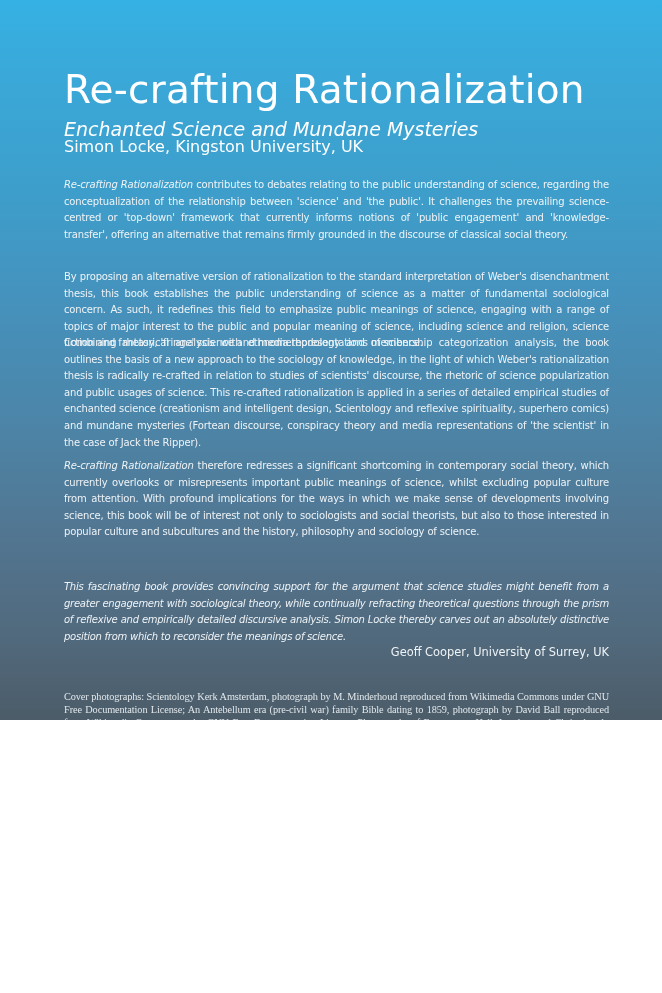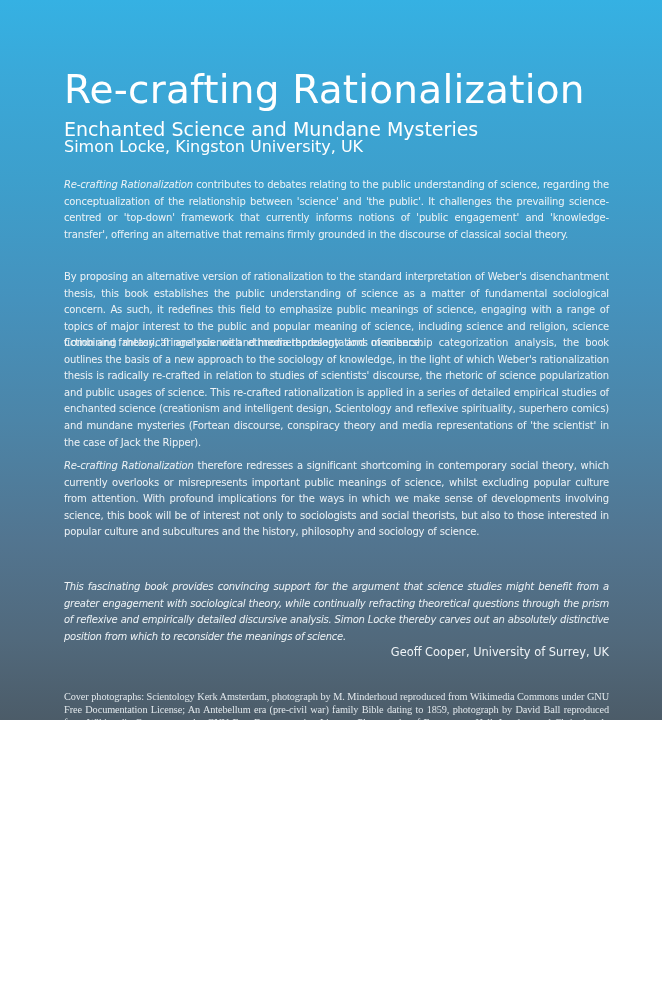--- a/index.html
+++ b/index.html
@@ -16,21 +16,21 @@
       #3c4449 820px, #2a2e32 900px, #1c1d1f 993px);
     overflow: hidden;
   }
   .title {
     position: absolute; left: 64px; top: 70px;
     font-size: 39px; letter-spacing: 0.2px; color: #ffffff;
     white-space: nowrap; line-height: 1;
   }
   .subtitle {
     position: absolute; left: 64px; top: 118px;
-    font-size: 19px; color: #ffffff; white-space: nowrap;
+    font-size: 19px; color: #ffffff; white-space: nowrap; font-style: italic;
   }
   .author {
     position: absolute; left: 64px; top: 137px;
     font-size: 16px; color: #ffffff; white-space: nowrap;
   }
   .body-text {
     position: absolute; left: 64px; width: 545px;
     font-size: 10px; line-height: 16.6px;
     text-align: justify; color: #eef3f6;
     letter-spacing: -0.15px;

